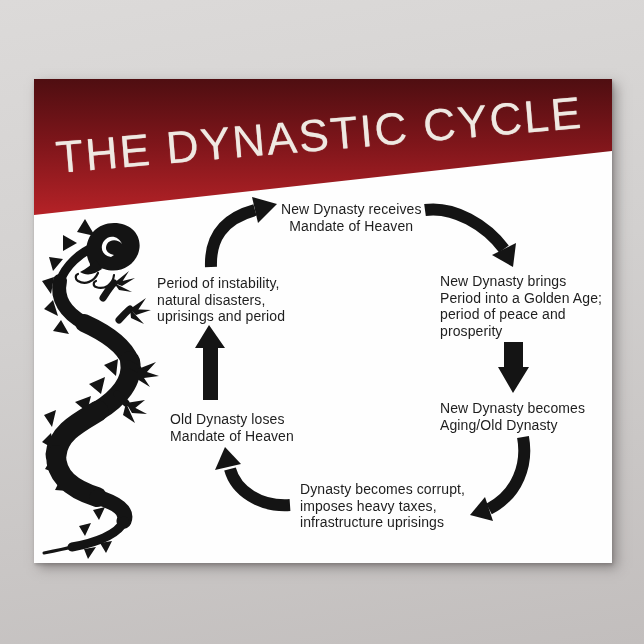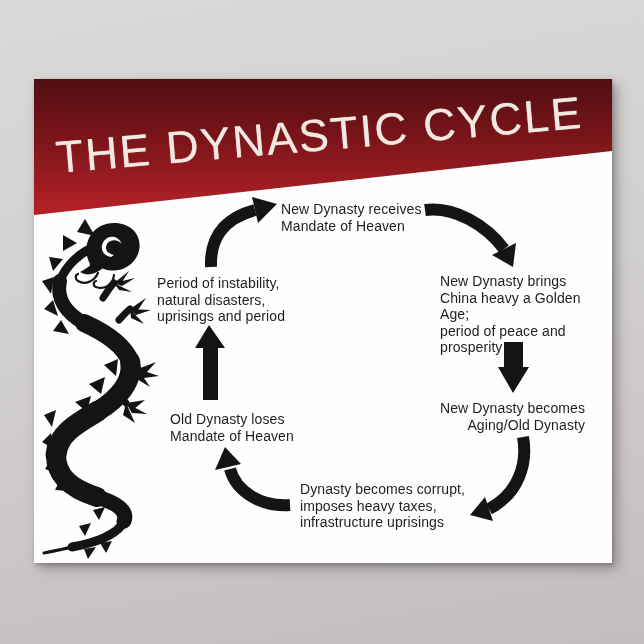--- a/index.html
+++ b/index.html
@@ -24,23 +24,23 @@
     font-size:45px;letter-spacing:2px;white-space:nowrap;
     color:var(--title-text,#efe9e2);
     text-shadow:0 0 1px rgba(255,255,255,.6);
   }
   .dragon{position:absolute;left:8px;top:140px;width:150px;height:345px;color:var(--arrow-black,#111);}
   .arrows{position:absolute;left:0;top:0;width:578px;height:484px;color:var(--arrow-black,#111);}
   .step{
     position:absolute;font-size:14px;line-height:16.5px;
     color:var(--diagram-text,#1e1e1e);white-space:pre-line;letter-spacing:.1px;
   }
-  .s1{left:247px;top:122px;}
+  .s1{left:247px;top:122px;text-align:center;}
   .s2{left:406px;top:194px;}
-  .s3{left:406px;top:321px;text-align:right;}
+  .s3{left:406px;top:321px;}
   .s4{left:266px;top:402px;}
   .s5{left:136px;top:332px;}
   .s6{left:123px;top:196px;}
 </style>
 </head>
 <body>
 
 <div class="wall">
   <div class="poster">
 
@@ -105,21 +105,21 @@
         <polygon fill="currentColor" points="191,368 207,385 181,391"></polygon>
       </g>
       <g>
         <polygon fill="currentColor" points="175,246 191,269 184,269 184,321 169,321 169,269 161,269"></polygon>
       </g>
     </svg>
 
     <div class="step s1">New Dynasty receives
 Mandate of Heaven</div>
     <div class="step s2">New Dynasty brings
-China heavy a Golden Age;
+Period into a Golden Age;
 period of peace and
 prosperity</div>
     <div class="step s3">New Dynasty becomes
 Aging/Old Dynasty</div>
     <div class="step s4">Dynasty becomes corrupt,
 imposes heavy taxes,
 infrastructure uprisings</div>
     <div class="step s5">Old Dynasty loses
 Mandate of Heaven</div>
     <div class="step s6">Period of instability,

